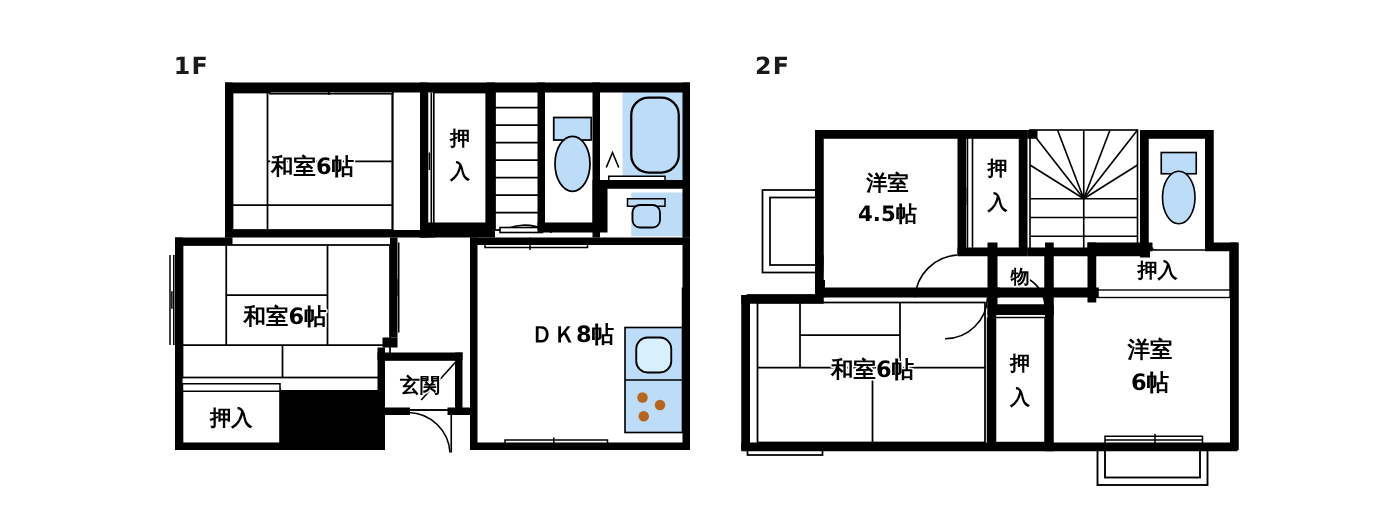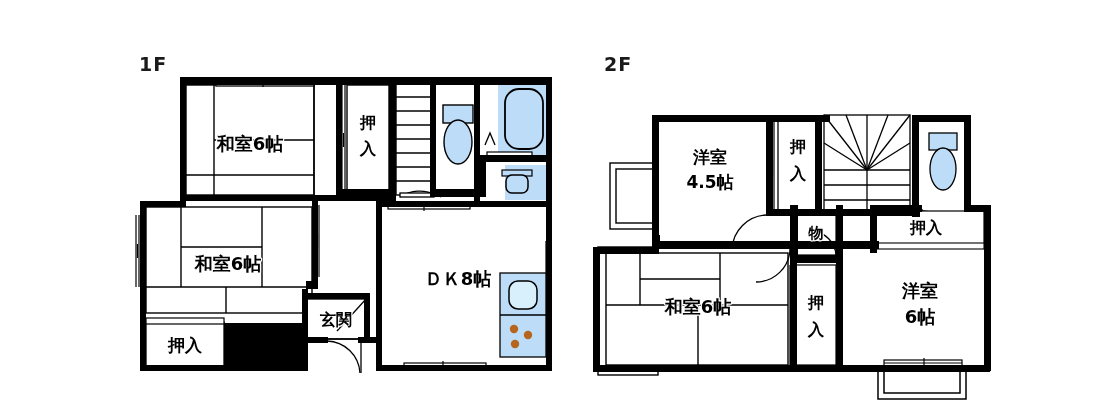--- a/index.html
+++ b/index.html
@@ -9,21 +9,21 @@
   }
   body {
     width: 1100px;
     height: 417px;
     position: relative;
     font-family: "DejaVu Sans", "Liberation Sans", sans-serif;
     overflow: hidden;
   }
   #floorplan-root {
     position: absolute;
-    left: 0; top: 15px;
+    left: 0; top: 4px;
     width: 1100px;
     height: 326px;
     text-align: right;
   }
   .floor-label {
     position: absolute;
     font-family: "DejaVu Sans", "Liberation Sans", sans-serif;
     font-size: 19px;
     font-weight: bold;
     color: #1a1a1a;

